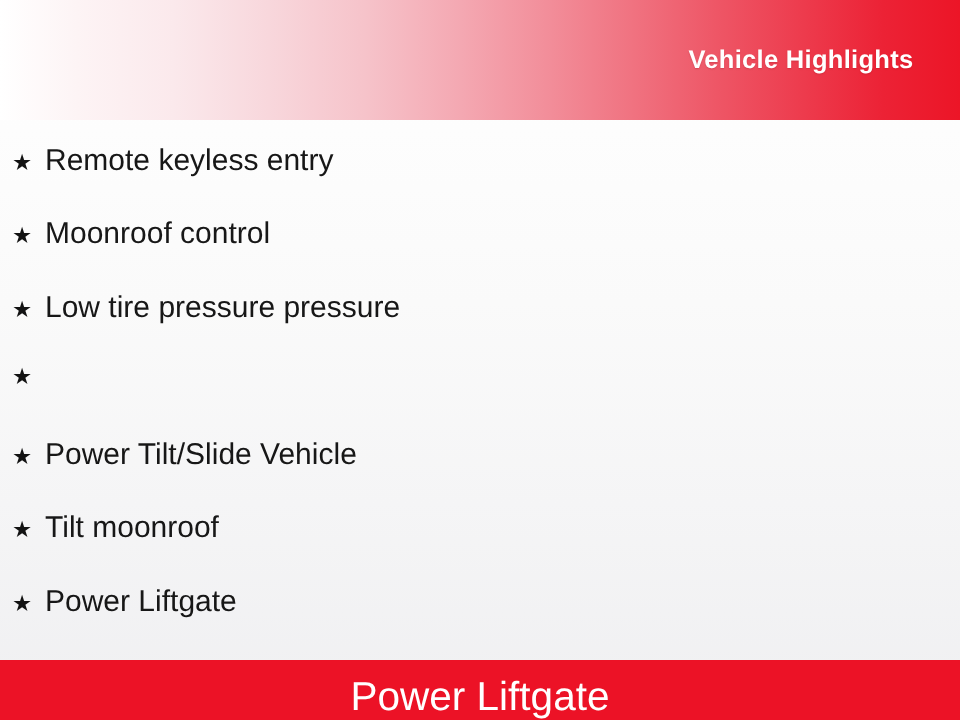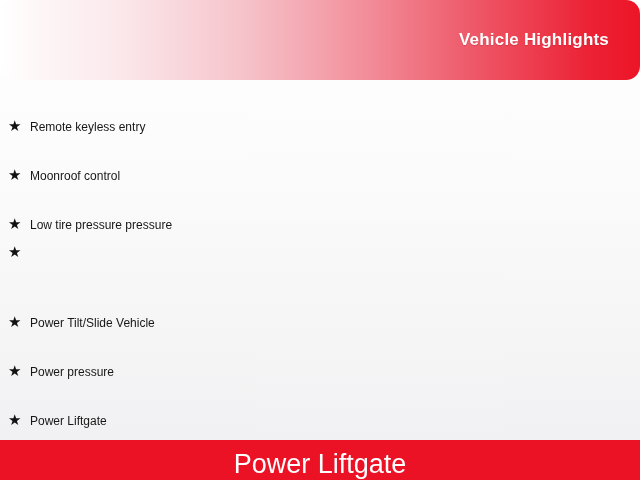--- a/index.html
+++ b/index.html
@@ -37,21 +37,20 @@
         #fbe9ec 18%,
         #f8d7dc 28%,
         #f6c3ca 38%,
         #f4a8b2 48%,
         #f28e9a 57%,
         #f07280 66%,
         #ee5565 75%,
         #ed3a4c 84%,
         #ec2235 92%,
         #ec1527 100%);
-    border-radius: 14px;
   }
   .header-title {
     color: #ffffff;
     font-size: 17px;
     font-weight: bold;
     letter-spacing: 0.2px;
     padding-right: 31px;
     white-space: nowrap;
     text-shadow: 0 1px 1px rgba(140, 10, 25, 0.25);
   }
@@ -73,24 +72,23 @@
   .bullet-star {
     flex: 0 0 auto;
     width: 22px;
     color: #121212;
     font-size: 15px;
     line-height: 1;
     text-align: left;
   }
   .highlight-label {
     color: #171717;
-    font-size: 12px;
+    font-size: 20px;
     line-height: 1;
     white-space: nowrap;
-    margin-top: 24px;
   }
 
   
   .footer-band {
     flex: 0 0 48px;
     height: 48px;
     background: #ec1226;
     display: flex;
     align-items: center;
     justify-content: center;
@@ -127,21 +125,21 @@
     </li>
     <li class="highlight-item">
       <span class="bullet-star">★</span>
     </li>
     <li class="highlight-item">
       <span class="bullet-star">★</span>
       <span class="highlight-label">Power Tilt/Slide Vehicle</span>
     </li>
     <li class="highlight-item">
       <span class="bullet-star">★</span>
-      <span class="highlight-label">Power pressure</span>
+      <span class="highlight-label">Tilt moonroof</span>
     </li>
     <li class="highlight-item">
       <span class="bullet-star">★</span>
       <span class="highlight-label">Power Liftgate</span>
     </li>
   </ul>
 
   <div class="footer-band">
     <div class="footer-title">Power Liftgate</div>
   </div>

